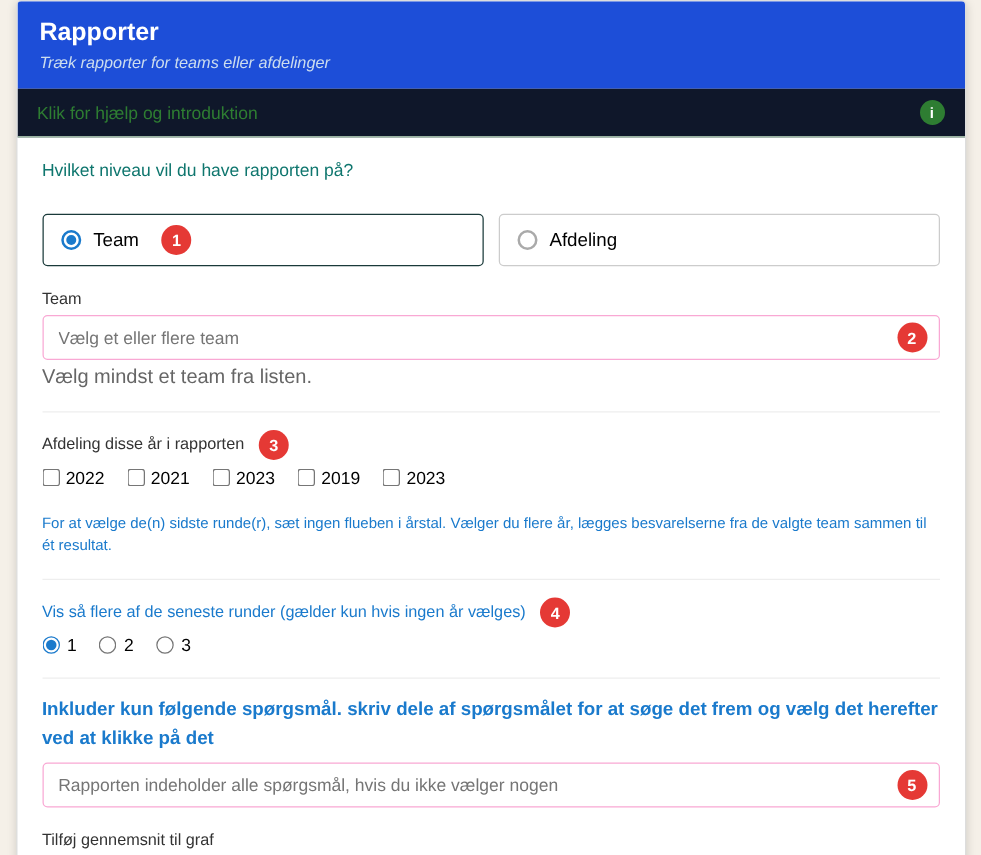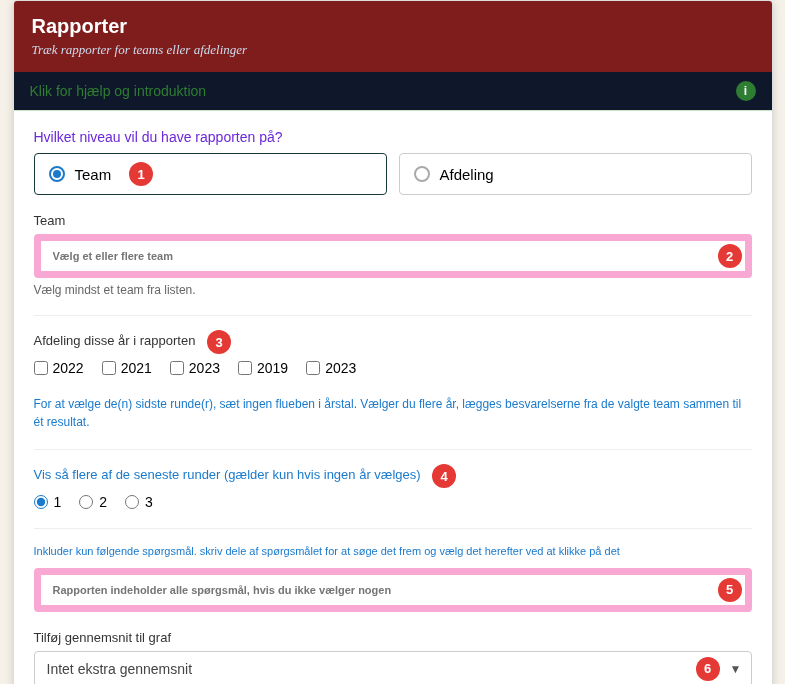--- a/index.html
+++ b/index.html
@@ -13,34 +13,33 @@
     }
     .container {
       width: 760px;
       background: #fff;
       border: 1px solid #ddd;
       border-radius: 4px;
       overflow: hidden;
       box-shadow: 0 2px 8px rgba(0,0,0,0.15);
     }
     .header {
-      background: #7f1d1d;
+      background: #1d4ed8;
       color: #fff;
       padding: 14px 18px;
     }
     .header-title {
       font-size: 20px;
       font-weight: bold;
       margin-bottom: 4px;
     }
     .header-subtitle {
       font-size: 13px;
       font-style: italic;
       color: #cde;
-      font-family: Liberation Serif, serif;
     }
     .help-bar {
       background: #0f172a;
       border-bottom: 1px solid #c8e6c9;
       padding: 9px 16px;
       display: flex;
       align-items: center;
       justify-content: space-between;
       color: #2e7d32;
       font-size: 14px;
@@ -59,22 +58,22 @@
       font-weight: bold;
     }
     .body {
       padding: 18px 20px 20px 20px;
     }
     .section {
       margin-bottom: 18px;
     }
     .section-label {
       font-size: 14px;
-      color: #6d28d9;
-      margin-bottom: 8px;
+      color: #0f766e;
+      margin-bottom: 27px;
     }
     .radio-group {
       display: flex;
       gap: 12px;
     }
     .radio-option {
       display: flex;
       align-items: center;
       border: 1px solid #ccc;
       border-radius: 4px;
@@ -109,30 +108,29 @@
     .radio-circle.empty {
       border-color: #aaa;
     }
     .field-label {
       font-size: 13px;
       color: #333;
       margin-bottom: 6px;
     }
     .text-input {
       width: 100%;
-      border: 7px solid #f9a8d4;
+      border: 1px solid #f9a8d4;
       border-radius: 4px;
       padding: 9px 12px;
-      font-size: 11px;
+      font-size: 14px;
       color: #999;
       outline: none;
-      font-weight: bold;
     }
     .helper-text {
-      font-size: 12px;
+      font-size: 16px;
       color: #666;
       margin-top: 5px;
     }
     .info-text {
       font-size: 12px;
       color: #1a7acc;
       margin-top: 19px;
       line-height: 1.5;
     }
     .checkbox-group {
@@ -164,24 +162,25 @@
       font-size: 14px;
       cursor: pointer;
     }
     .round-item input[type="radio"] {
       accent-color: #1a7acc;
       width: 14px;
       height: 14px;
       cursor: pointer;
     }
     .section-question-label {
-      font-size: 11px;
+      font-size: 15px;
       color: #1a7acc;
       margin-bottom: 8px;
       line-height: 1.5;
+      font-weight: bold;
     }
     .select-wrapper {
       position: relative;
       width: 100%;
     }
     .select-input {
       width: 100%;
       border: 1px solid #ccc;
       border-radius: 4px;
       padding: 9px 32px 9px 12px;

